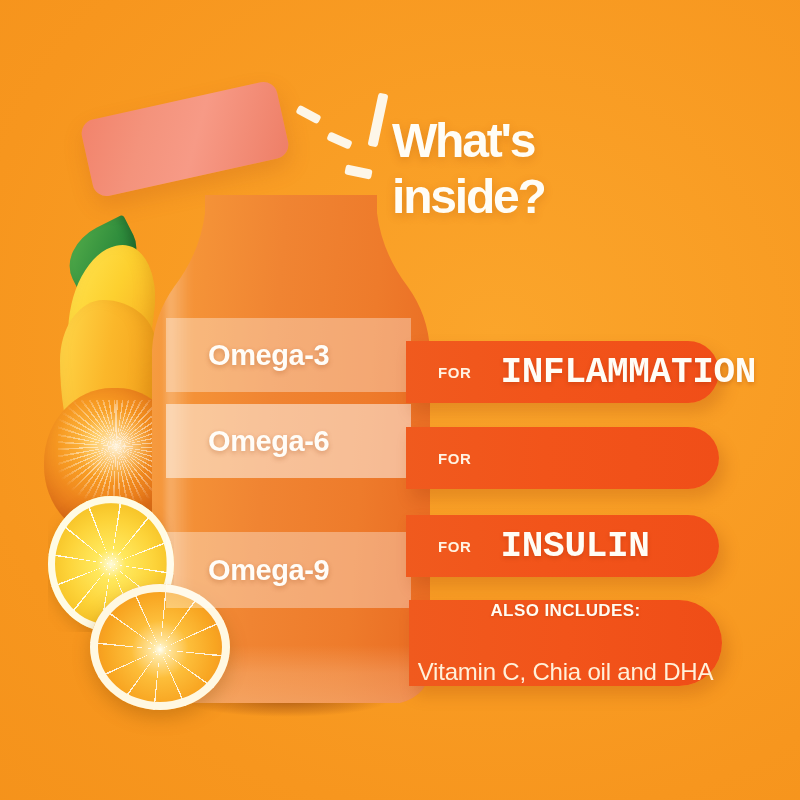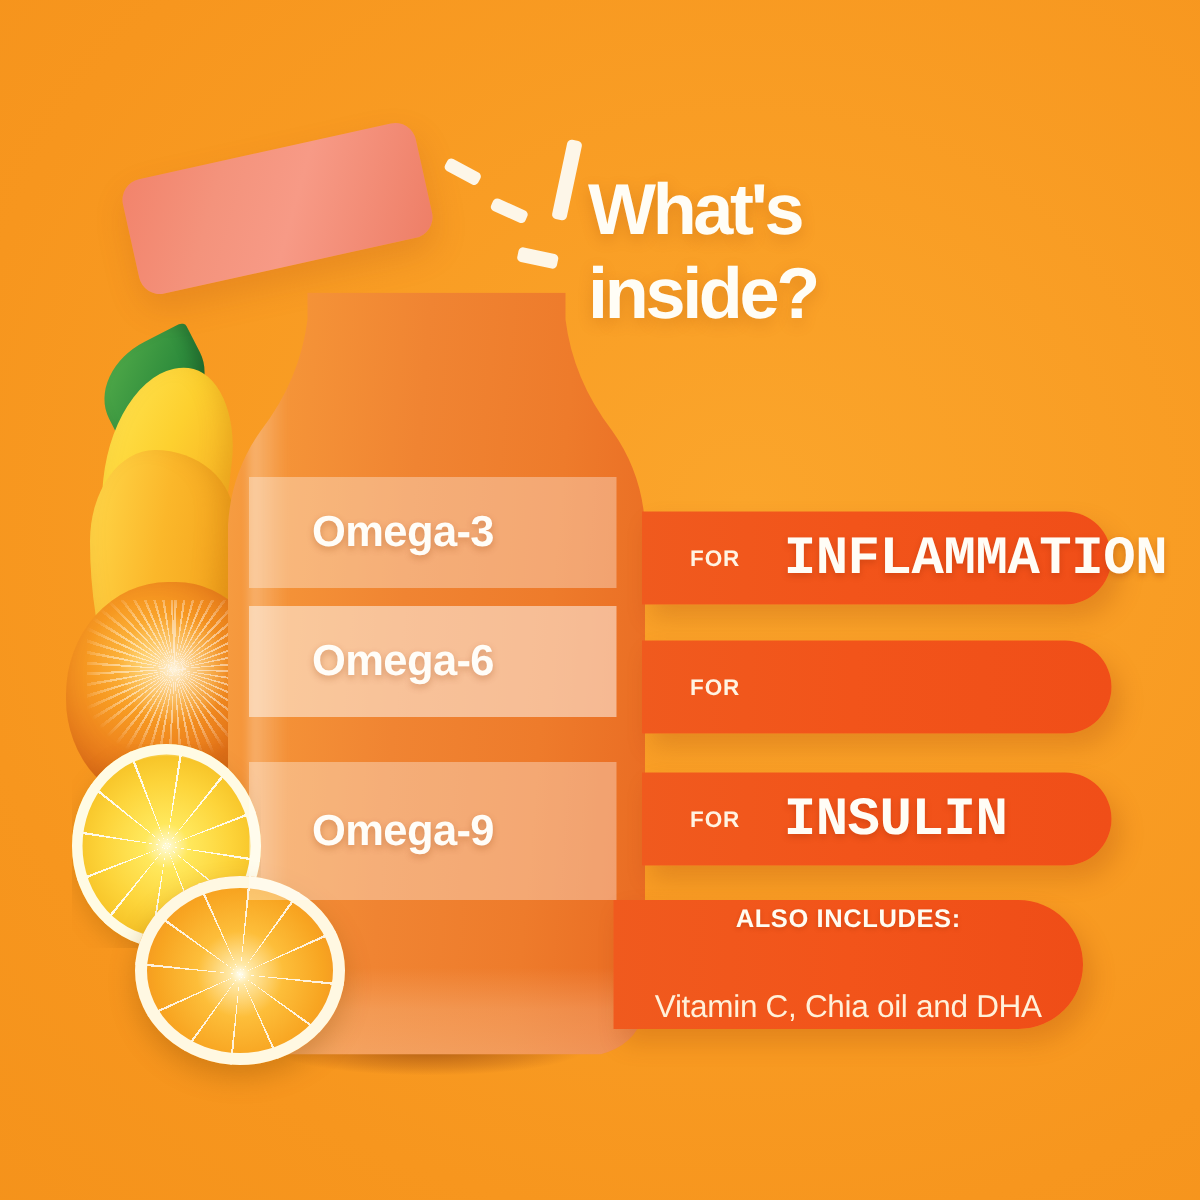--- a/index.html
+++ b/index.html
@@ -123,21 +123,21 @@
   }
   .omega-row.alt{background:rgba(255,255,255,.50);}
   .omega-row span{
     margin-left:42px;
     font-weight:bold;font-size:29px;letter-spacing:-0.4px;color:#FFFDF8;
     text-shadow:0 2px 5px rgba(150,60,10,.30);
   }
 
   
   .pill{
-    position:absolute;left:428px;height:62px;
+    position:absolute;left:406px;height:62px;
     background:linear-gradient(92deg,#F05A1E 0%,#F2541A 45%,#F04E18 100%);
     border-radius:0 34px 34px 0;
     display:flex;align-items:center;
     box-shadow:6px 9px 16px rgba(150,55,10,.22);
   }
   .pill .for{
     margin-left:32px;font-weight:bold;font-size:15px;letter-spacing:.6px;
     color:#FFF3E2;
   }
   .pill .benefit{
@@ -149,21 +149,21 @@
     background:linear-gradient(92deg,#F05A1E 0%,#F2541A 50%,#EF4D17 100%);
     border-radius:0 44px 44px 0;
     box-shadow:6px 9px 16px rgba(150,55,10,.22);
     display:flex;flex-direction:column;align-items:center;justify-content:center;gap:32px;
   }
   .pill-also .also-title{
     font-weight:bold;font-size:17px;letter-spacing:.4px;color:#FFFCF2;
     text-shadow:0 1px 3px rgba(140,40,5,.25);
   }
   .pill-also .also-body{
-    margin-top:5px;font-size:21px;color:#FFF1DA;letter-spacing:-0.2px;
+    margin-top:5px;font-size:24px;color:#FFF1DA;letter-spacing:-0.2px;
   }
 
   
   .headline{
     position:absolute;left:392px;top:84px;width:340px;
     font-weight:bold;font-size:48px;line-height:1.03;letter-spacing:-2.2px;
     color:#FFFDF6;
     text-shadow:0 3px 10px rgba(150,60,10,.22);
   }
   .headline .l2{display:block;margin-top:6px;}
@@ -204,21 +204,21 @@
     <span>What's</span>
     <span class="l2">inside?</span>
   </h1>
 
   <div class="omega-row" style="top:318px;">
     <span>Omega-3</span>
   </div>
   <div class="omega-row alt" style="top:404px;text-align:right;">
     <span>Omega-6</span>
   </div>
-  <div class="omega-row" style="top:508px;height:92px;">
+  <div class="omega-row" style="top:532px;height:76px;">
     <span>Omega-9</span>
   </div>
 
   <div class="pill" style="top:341px;width:313px;">
     <span class="for">FOR</span>
     <span class="benefit">INFLAMMATION</span>
   </div>
   <div class="pill" style="top:427px;width:313px;">
     <span class="for">FOR</span>
   </div>

